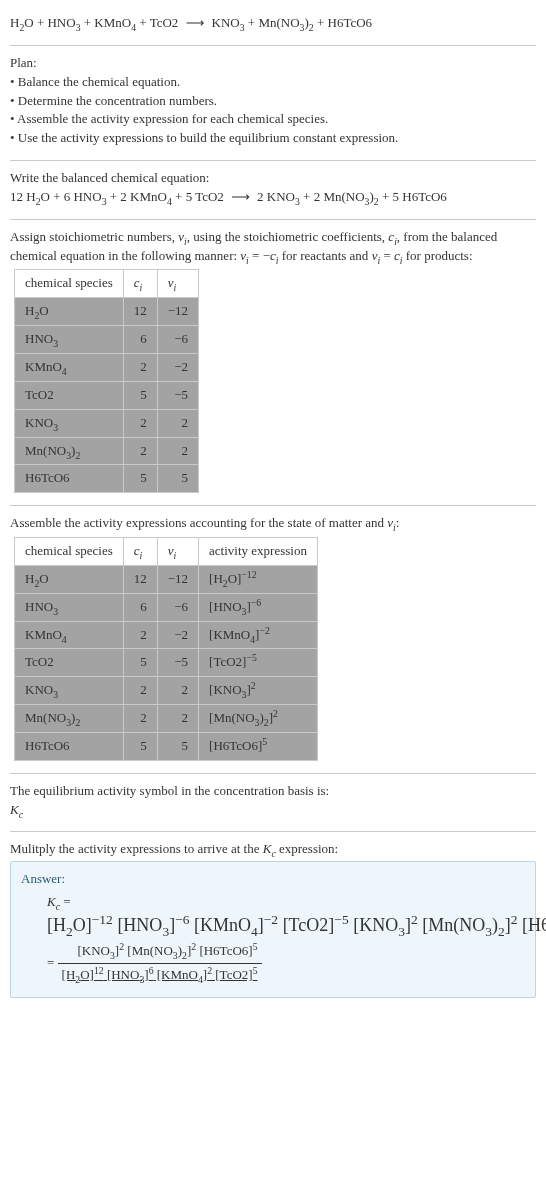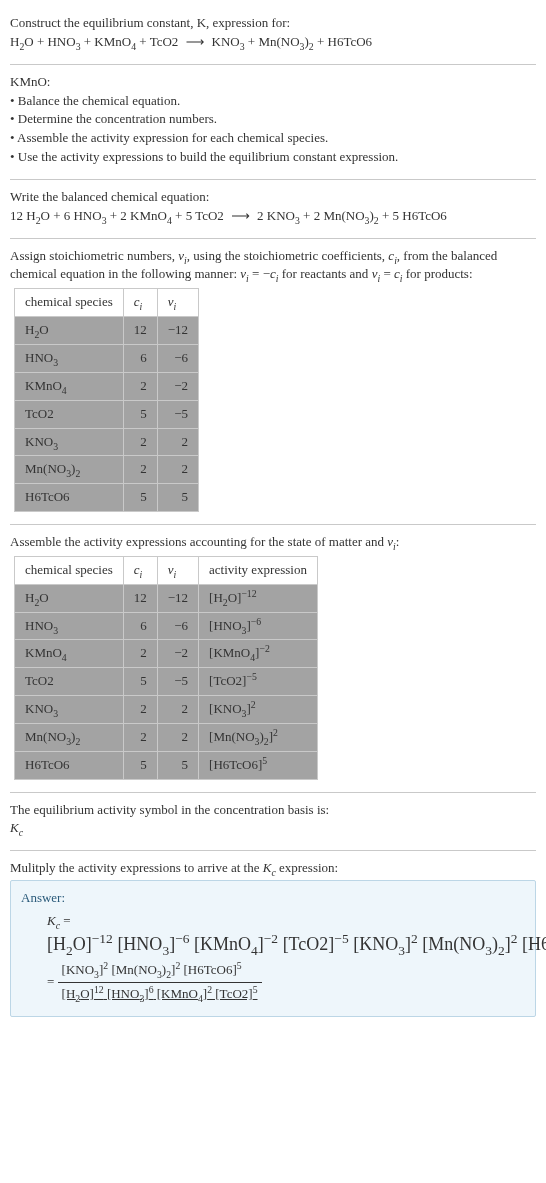--- a/index.html
+++ b/index.html
@@ -59,42 +59,41 @@
   .answer-title {
     color: #2a5a7a;
   }
   .ans-body {
     padding-left: 26px;
     padding-top: 4px;
   }
 
   .frac {
     display: inline-block;
-    text-align: left;
+    text-align: right;
     vertical-align: middle;
   }
   .frac .num { display: block; border-bottom: 1px solid #333; padding: 0 4px 2px 4px; }
   .frac .den { display: block; padding: 2px 4px 0 4px; text-decoration: underline; }
 </style>
 </head>
 <body>
 
 <div class="page">
 
   <div class="block">
-    <div>Construct the equilibrium constant, K, expression for:</div>
     <div class="eq">
       H<sub>2</sub>O + HNO<sub>3</sub> + KMnO<sub>4</sub> + TcO2 <span class="arrow">⟶</span> KNO<sub>3</sub> + Mn(NO<sub>3</sub>)<sub>2</sub> + H6TcO6
     </div>
   </div>
 
   <hr class="hr">
 
   <div class="block">
-    <div>KMnO:</div>
+    <div>Plan:</div>
     <div>• Balance the chemical equation.</div>
     <div>• Determine the concentration numbers.</div>
     <div>• Assemble the activity expression for each chemical species.</div>
     <div>• Use the activity expressions to build the equilibrium constant expression.</div>
   </div>
 
   <hr class="hr">
 
   <div class="block">
     <div>Write the balanced chemical equation:</div>

